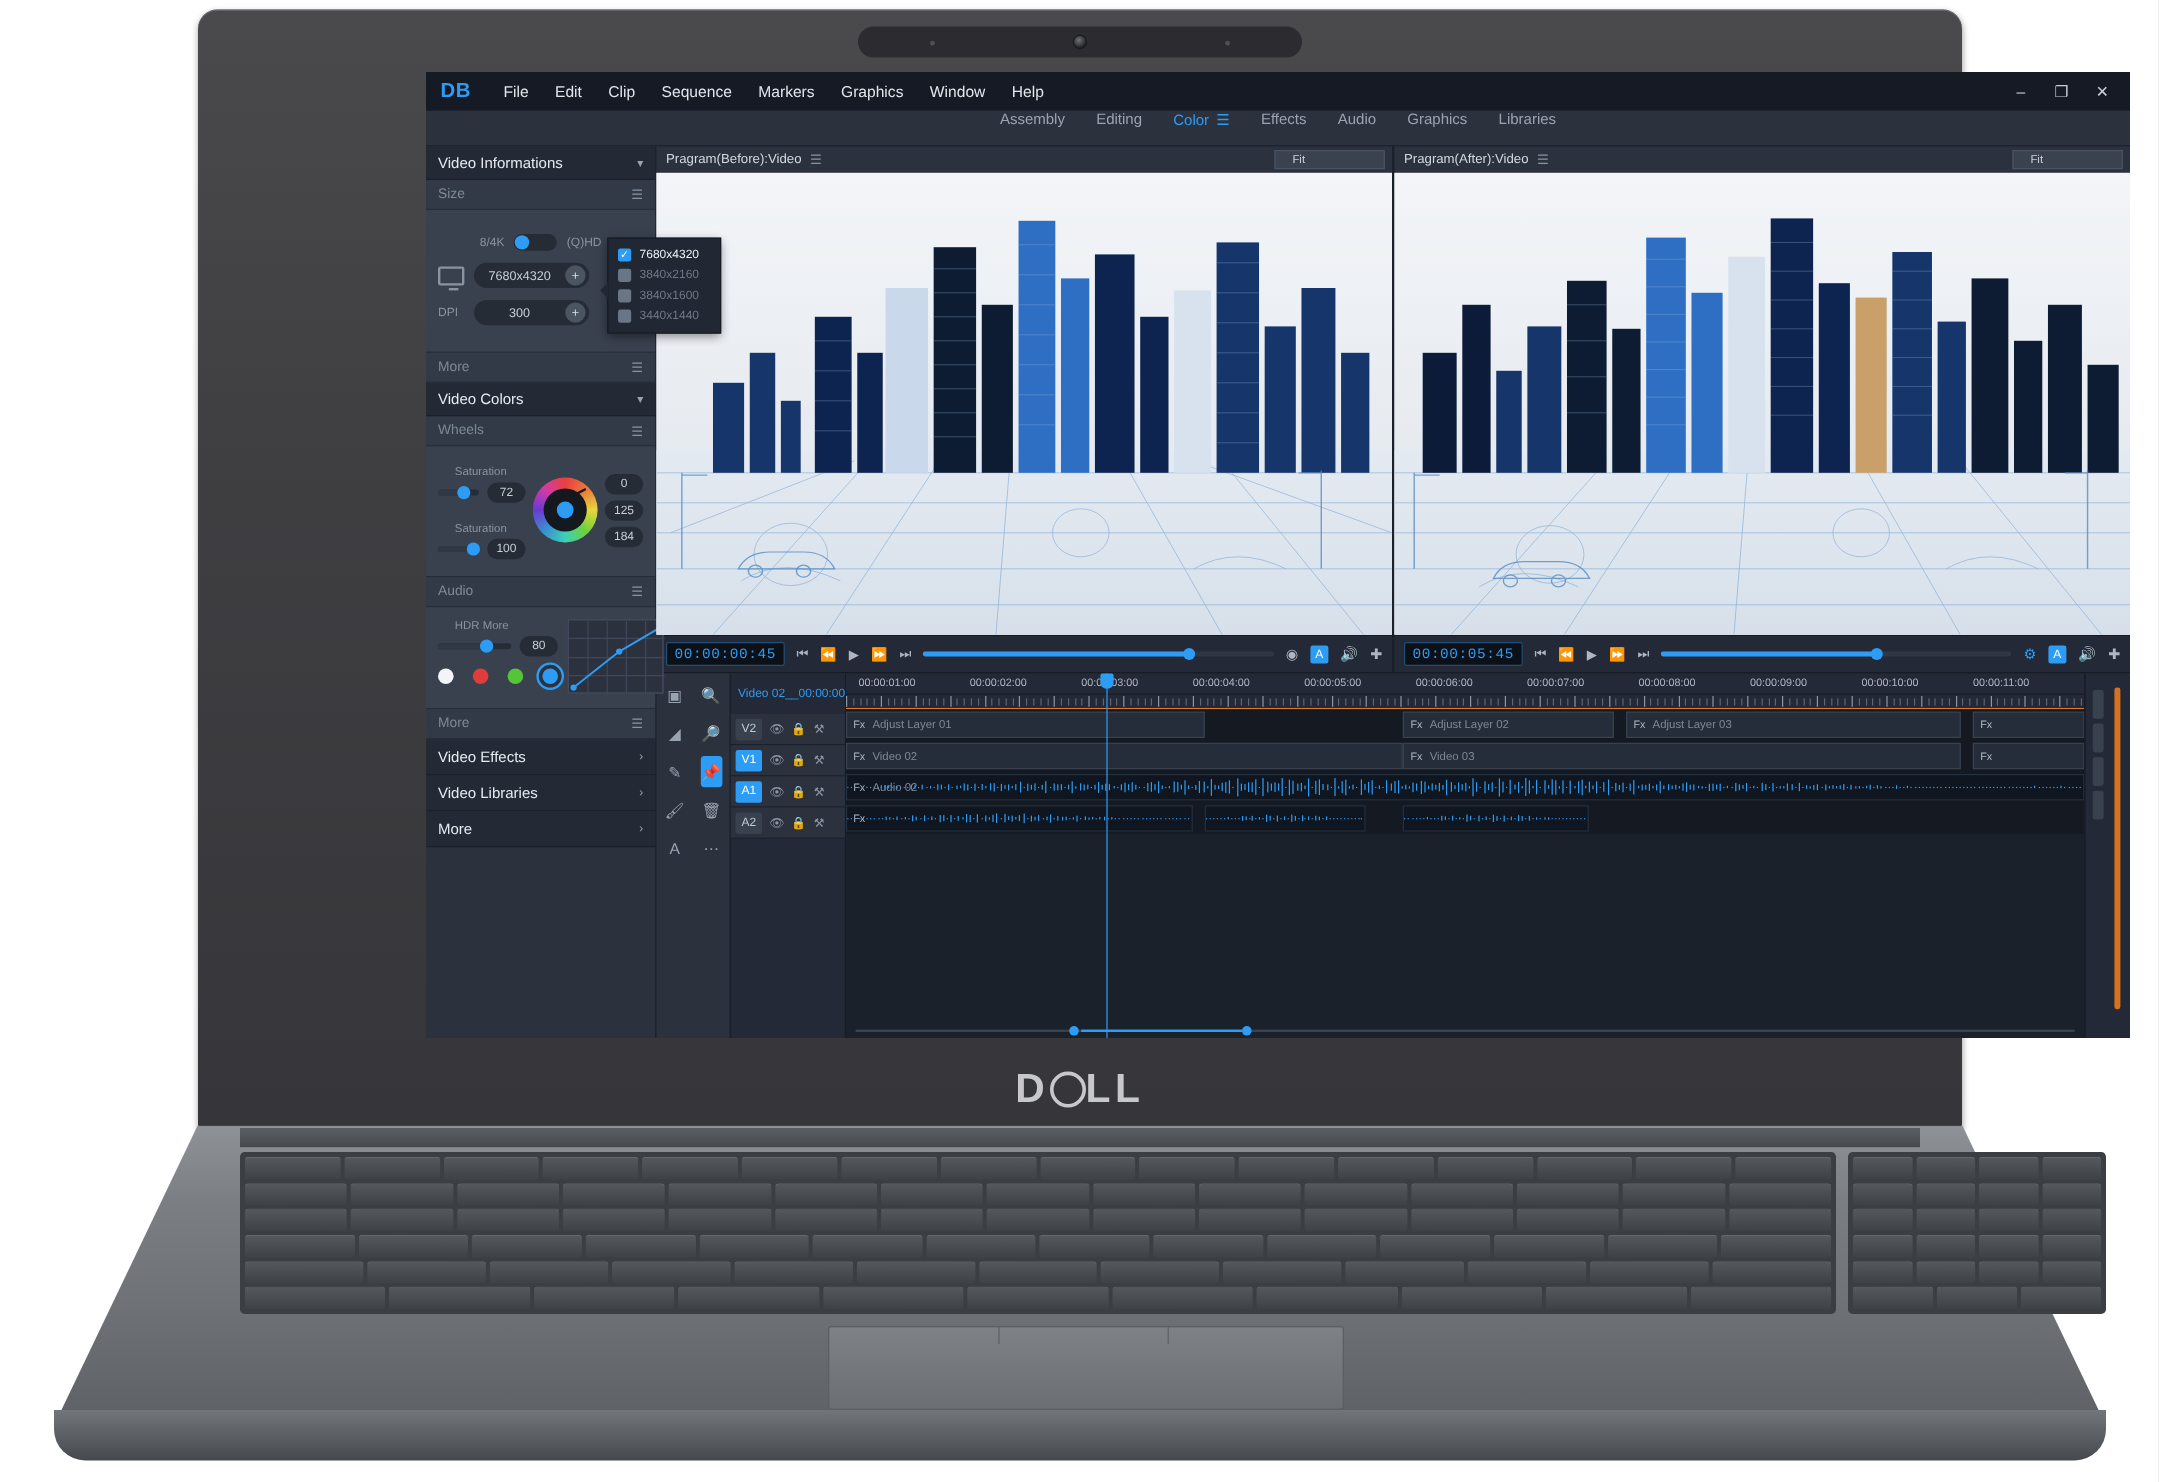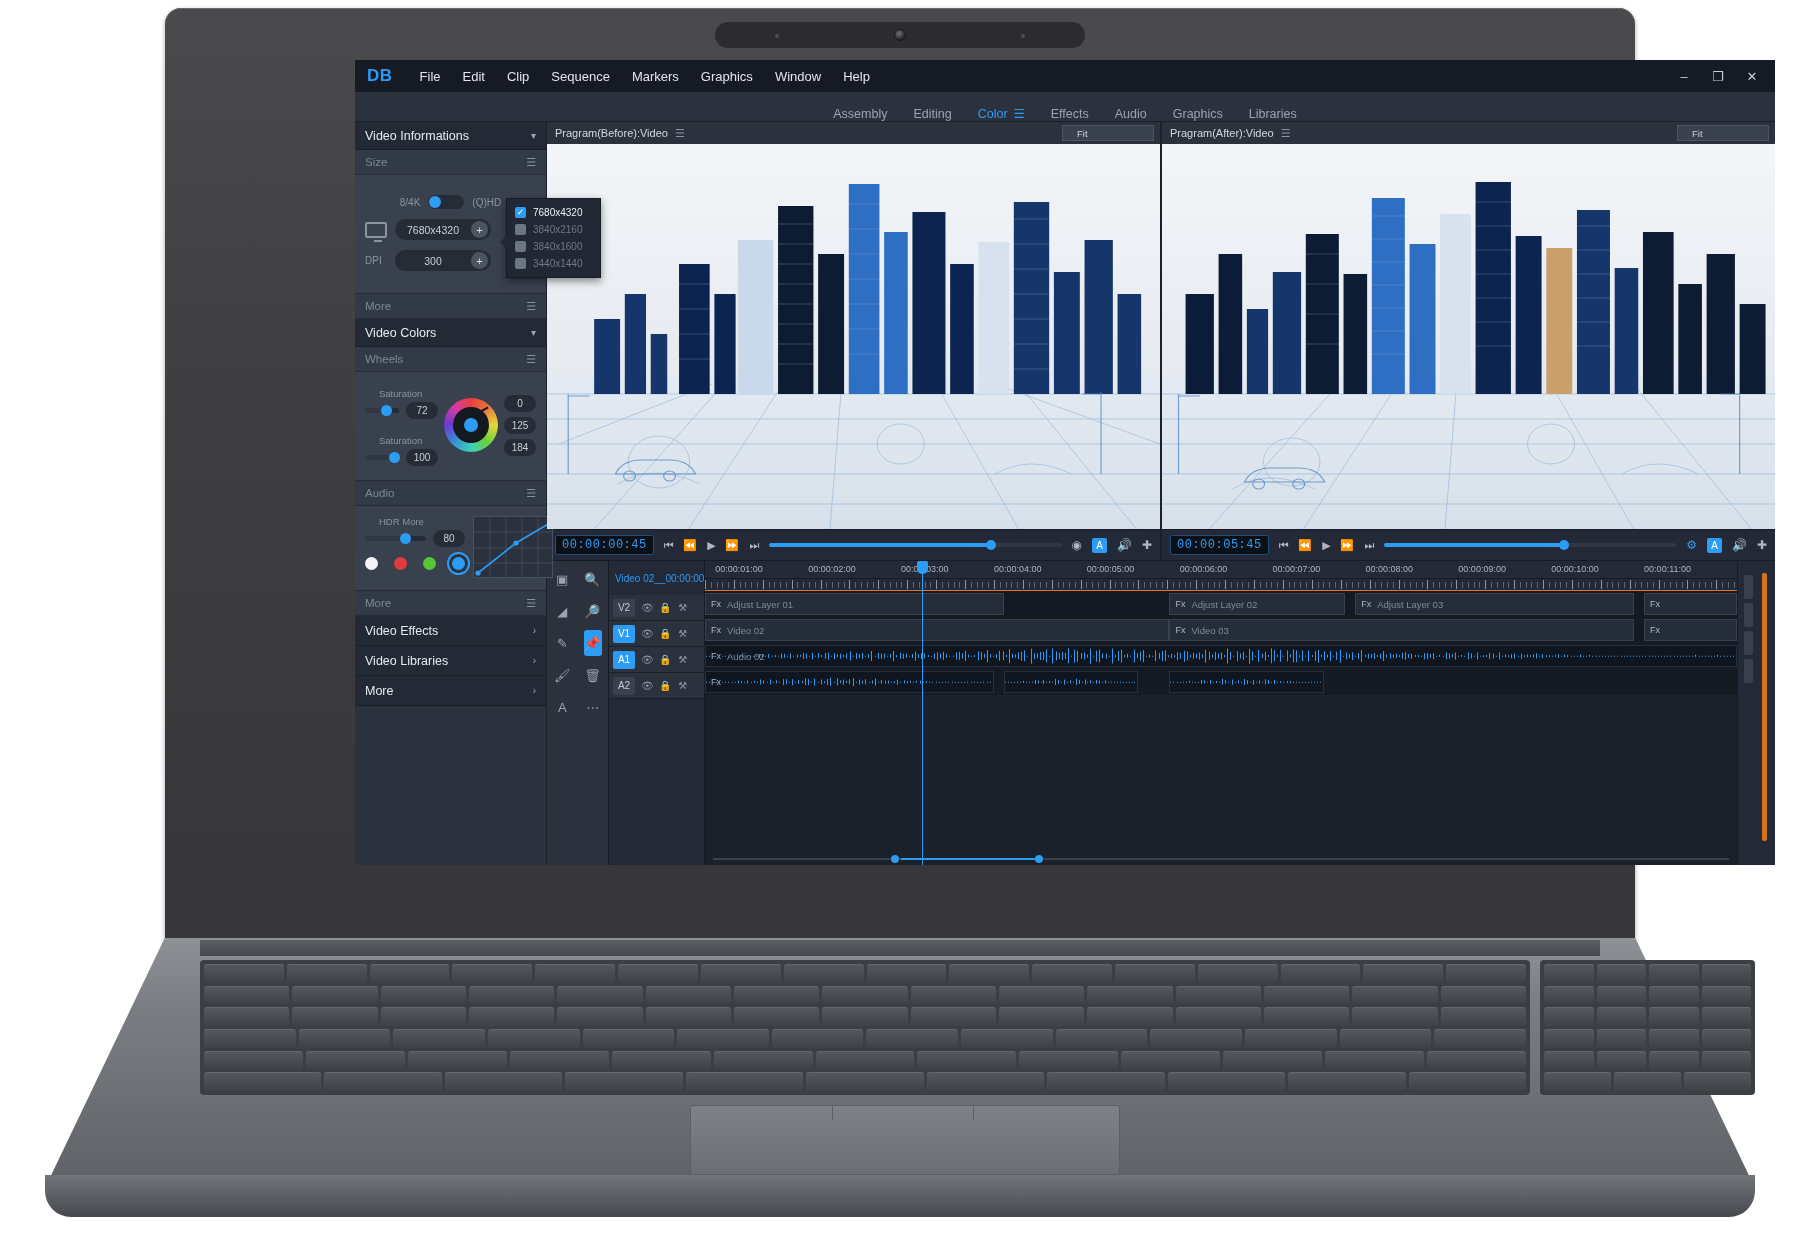--- a/index.html
+++ b/index.html
@@ -84,21 +84,21 @@
   .menubar {
     position:relative; height:32px; background:#151a24;
     display:flex; align-items:center; padding-left:12px; gap:0;
   }
   .logo { color:#2d9cf5; font-weight:bold; font-size:17px; margin-right:16px; letter-spacing:.5px; }
   .menu-item { font-size:13px; color:#e2e6ec; padding:0 11px; cursor:default; }
   .win-ctrls { position:absolute; right:8px; top:0; height:32px; display:flex; align-items:center; gap:4px; }
   .wc { width:30px; height:24px; display:flex; align-items:center; justify-content:center; color:#c9ced6; font-size:13px; }
 
   .tabbar {
-    height:30px; background:#2b323e; display:flex; align-items:flex-end;
+    height:30px; background:#2b323e; display:flex; align-items:flex-start;
     justify-content:center; gap:26px; border-bottom:1px solid #1b212b;
   }
   .tab { font-size:12.5px; color:#9aa3b0; }
   .tab.active { color:#2d9cf5; }
   .tab-menu { display:inline-block; margin-left:6px; color:#2d9cf5; }
 
   .body-area { display:flex; height:calc(100% - 62px); }
 
   
   .sidebar { width:192px; background:#2b323e; border-right:1px solid #1b212b; flex:none; position:relative; }
@@ -1519,20 +1519,23 @@
                 <span class="rail-orange"></span>
               </div>
             </div>
 
 
           </div>
         </div>
       </div>
     </div>
 
+    <div class="brand-dell">
+      <span>D</span><span class="dell-ring"></span><span>LL</span>
+    </div>
   </div>
 
   <div class="base"></div>
   <div class="hinge-strip"></div>
   <div class="keyboard" id="kb">
       <div class="krow">
         <div class="key"></div>
         <div class="key"></div>
         <div class="key"></div>
         <div class="key"></div>

